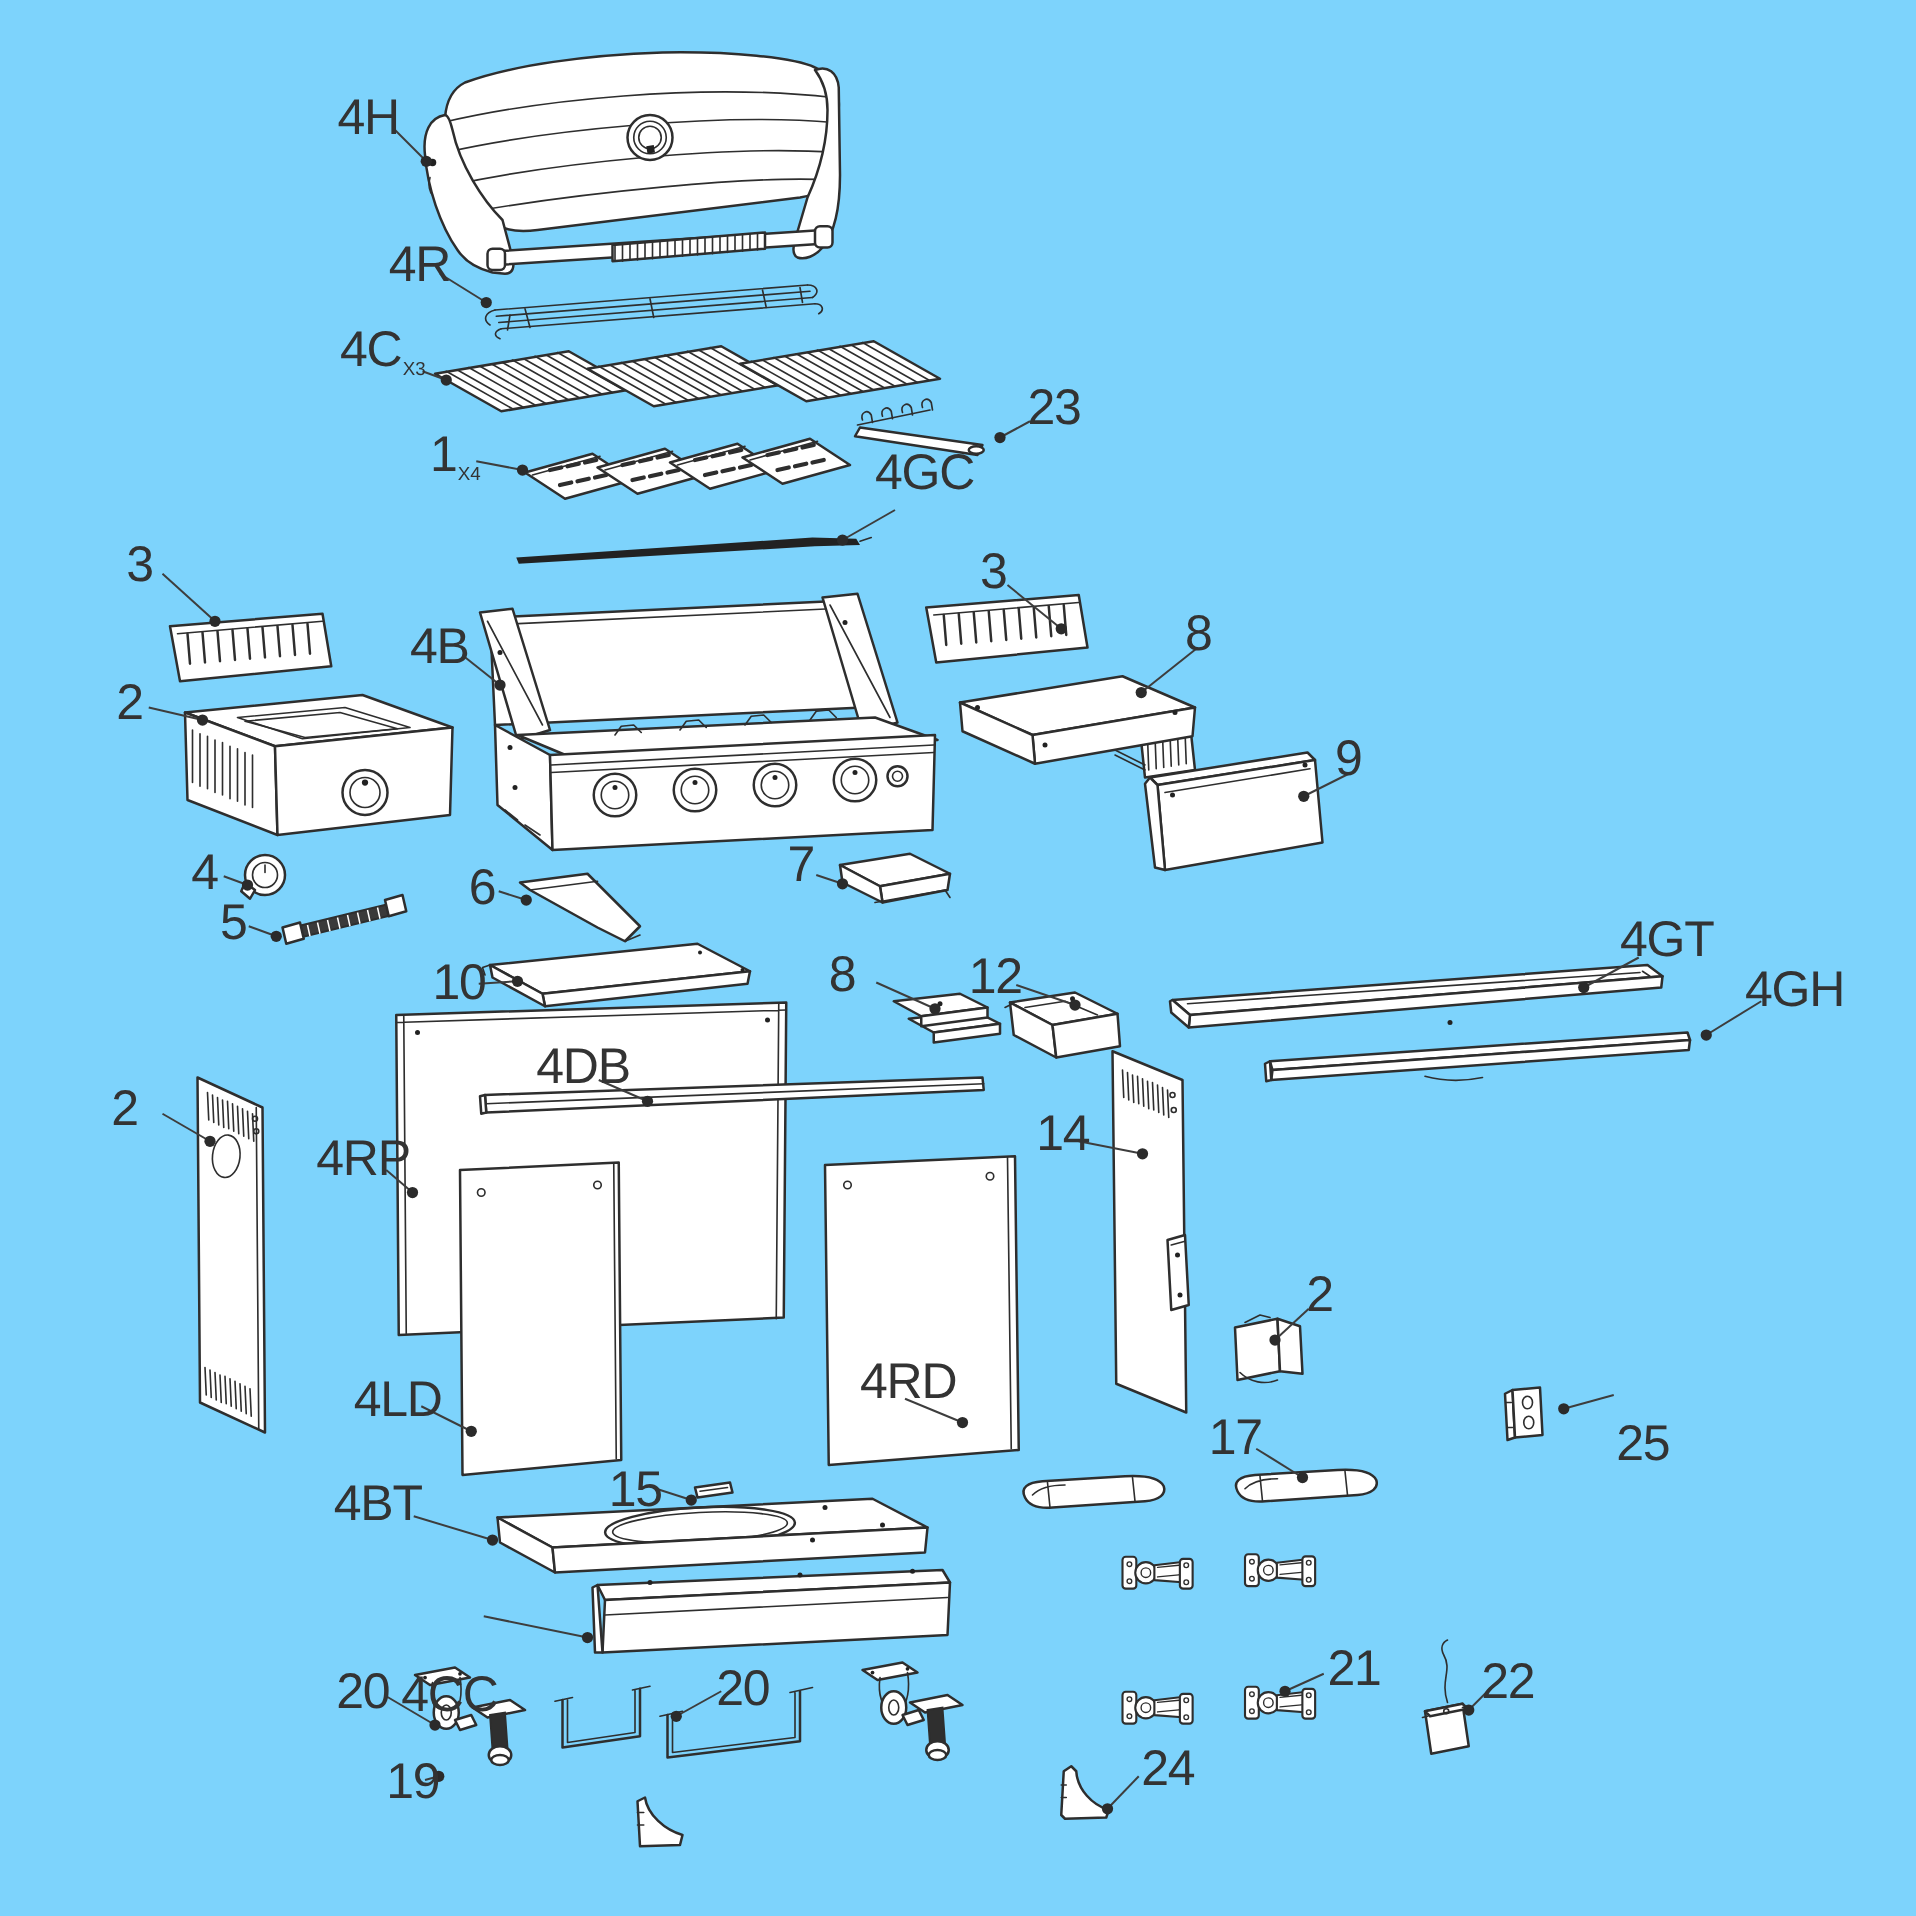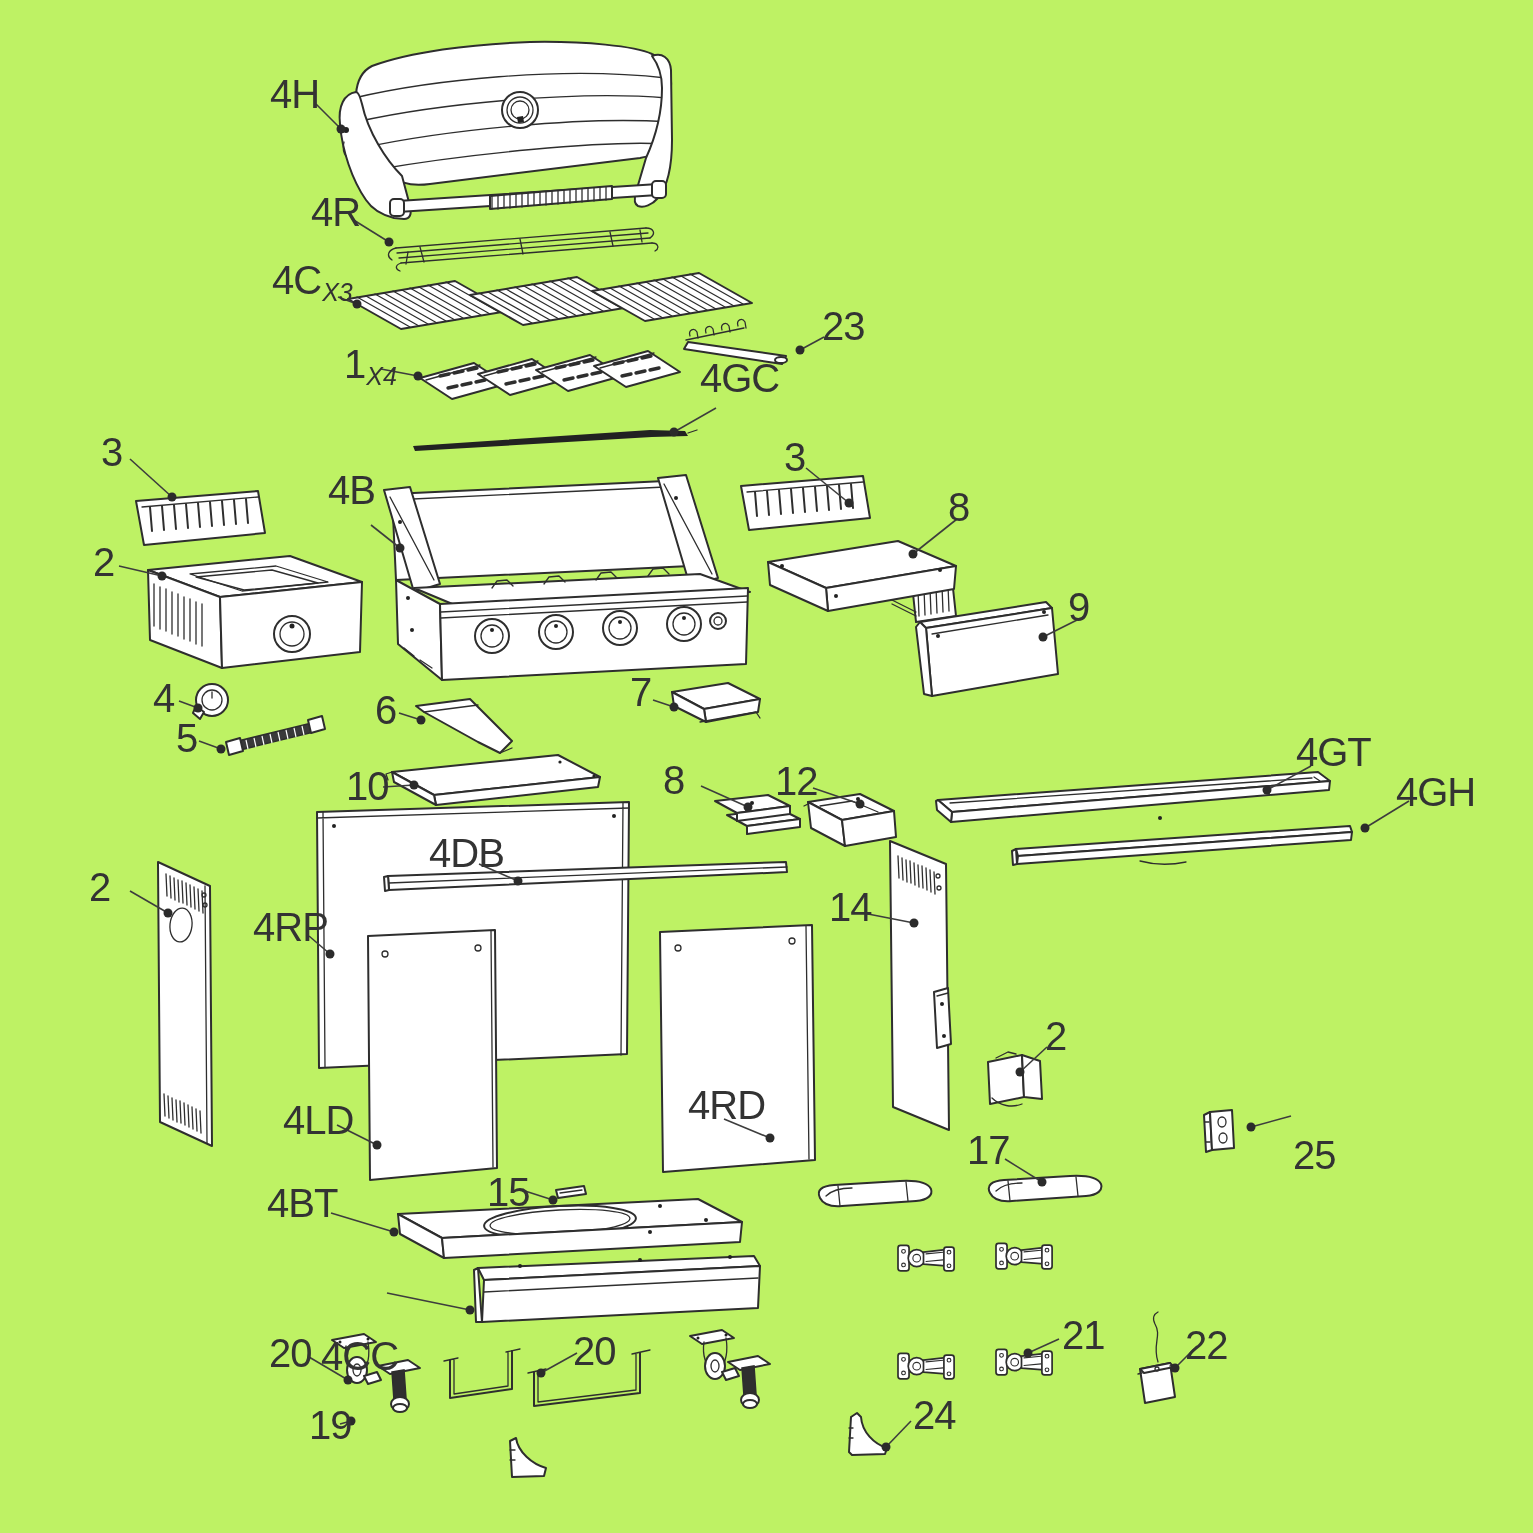--- a/index.html
+++ b/index.html
@@ -1,26 +1,26 @@
 <!DOCTYPE html>
 <html><head>
 <meta charset="utf-8">
 <style>
   html,body{margin:0;padding:0;background:#fff;}
-  .stage{position:relative;width:1533px;height:1533px;background:#bef264;overflow:hidden;}
+  .stage{position:relative;width:1533px;height:1533px;background:#7dd3fc;overflow:hidden;}
   svg.art{position:absolute;left:0;top:0;}
   .wh{fill:#fff;stroke:#2e2e2e;stroke-width:2;stroke-linejoin:round;}
   .ln{fill:none;stroke:#2e2e2e;stroke-width:2;stroke-linecap:round;stroke-linejoin:round;}
   .w1{stroke-width:1.3;}
   .w3{stroke-width:3.4;}
   .dk{fill:#222;stroke:none;}
   .leader line{stroke:#3d3d3d;stroke-width:1.6;}
   .leader circle{fill:#2b2b2b;stroke:none;}
   .plabel{position:absolute;font-family:"Liberation Sans",sans-serif;font-size:40px;line-height:1;color:#333;letter-spacing:-1px;white-space:nowrap;}
-  .plabel .sub{font-size:25px;letter-spacing:0;position:relative;top:7px;left:1px;font-style:italic;}
+  .plabel .sub{font-size:15px;letter-spacing:0;position:relative;top:7px;left:1px;}
 </style>
 </head>
 <body>
 
 <div class="stage">
 
 <svg class="art" width="1533" height="1533" viewBox="0 0 1533 1533">
 
   <g>
     <path class="wh" d="M372,66 C410,52 470,44 530,42 C585,41 635,46 652,54 C666,60 672,72 671,86 L669,132 C668,147 658,155 640,158 L430,184 C408,187 396,182 388,170 C370,148 356,118 356,94 C357,82 362,71 372,66 Z"></path>
@@ -456,21 +456,21 @@
 
 <div class="plabel" style="left:270px;top:74px"><span>4H</span></div>
 <div class="plabel" style="left:311px;top:192px"><span>4R</span></div>
 <div class="plabel" style="left:272px;top:260px"><span>4C</span><span class="sub">X3</span></div>
 <div class="plabel" style="left:344px;top:344px"><span>1</span><span class="sub">X4</span></div>
 <div class="plabel" style="left:822px;top:306px"><span>23</span></div>
 <div class="plabel" style="left:700px;top:358px"><span>4GC</span></div>
 <div class="plabel" style="left:101px;top:432px"><span>3</span></div>
 <div class="plabel" style="left:784px;top:437px"><span>3</span></div>
 <div class="plabel" style="left:93px;top:542px"><span>2</span></div>
-<div class="plabel" style="left:328px;top:470px"><span>4B</span></div>
+<div class="plabel" style="left:328px;top:497px"><span>4B</span></div>
 <div class="plabel" style="left:948px;top:487px"><span>8</span></div>
 <div class="plabel" style="left:1068px;top:587px"><span>9</span></div>
 <div class="plabel" style="left:153px;top:678px"><span>4</span></div>
 <div class="plabel" style="left:176px;top:718px"><span>5</span></div>
 <div class="plabel" style="left:375px;top:690px"><span>6</span></div>
 <div class="plabel" style="left:630px;top:672px"><span>7</span></div>
 <div class="plabel" style="left:346px;top:766px"><span>10</span></div>
 <div class="plabel" style="left:663px;top:760px"><span>8</span></div>
 <div class="plabel" style="left:775px;top:761px"><span>12</span></div>
 <div class="plabel" style="left:1296px;top:732px"><span>4GT</span></div>

